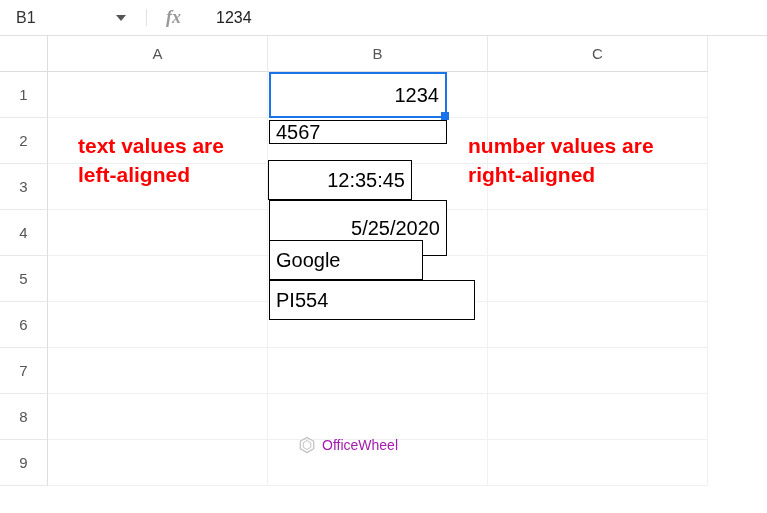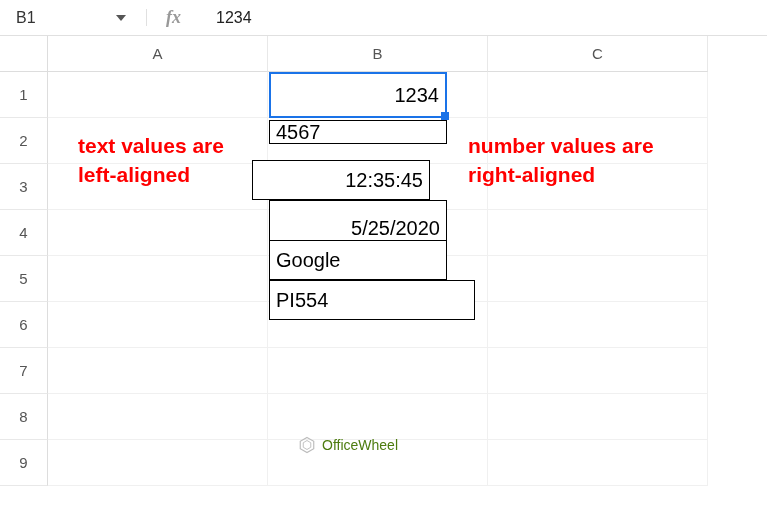--- a/index.html
+++ b/index.html
@@ -33,21 +33,21 @@
   .overlay { position: absolute; top: 36px; left: 0; pointer-events: none; }
   .databox { position: absolute; border: 1px solid #000; background: #fff; display: flex; align-items: center; font-size: 20px; padding: 0 6px; pointer-events: auto; }
   .right { justify-content: flex-end; }
   .left { justify-content: flex-start; }
 
   .sel { border: 2px solid #1a73e8 !important; }
   .handle { position: absolute; right: -4px; bottom: -4px; width: 8px; height: 8px; background: #1a73e8; }
 
   .annot { position: absolute; color: #ff0000; font-weight: bold; font-size: 21px; line-height: 1.4; pointer-events: none; }
 
-  .watermark { position: absolute; color: #4d7c0f; font-size: 14px; display: flex; align-items: center; gap: 6px; pointer-events: none; }
+  .watermark { position: absolute; color: #a21caf; font-size: 14px; display: flex; align-items: center; gap: 6px; pointer-events: none; }
   .wm-logo { width: 18px; height: 18px; }
 </style>
 </head>
 <body>
 
 <div class="formula-bar">
   <div class="namebox">
     <span class="namebox-text">B1</span>
     <span class="drop"></span>
   </div>
@@ -127,29 +127,29 @@
 
       <div class="databox right sel" style="left:221px; top:0px; width:178px; height:46px;">
         <span>1234</span>
         <span class="handle"></span>
       </div>
 
       <div class="databox left" style="left:221px; top:48px; width:178px; height:24px;">
         <span>4567</span>
       </div>
 
-      <div class="databox right" style="left:204px; top:88px; width:178px; height:40px;text-align:right;">
+      <div class="databox right" style="left:220px; top:88px; width:144px; height:40px;text-align:right;">
         <span>12:35:45</span>
       </div>
 
       <div class="databox right" style="left:221px; top:128px; width:178px; height:56px;">
         <span>5/25/2020</span>
       </div>
 
-      <div class="databox left" style="left:221px; top:168px; width:178px; height:40px;">
+      <div class="databox left" style="left:221px; top:168px; width:154px; height:40px;">
         <span>Google</span>
       </div>
 
       <div class="databox left" style="left:221px; top:208px; width:206px; height:40px;">
         <span>PI554</span>
       </div>
     </div>
 
     <div class="annot" style="left:30px; top:95px; width:170px;">text values are left-aligned</div>
     <div class="annot" style="left:420px; top:95px; width:200px;">number values are right-aligned</div>

